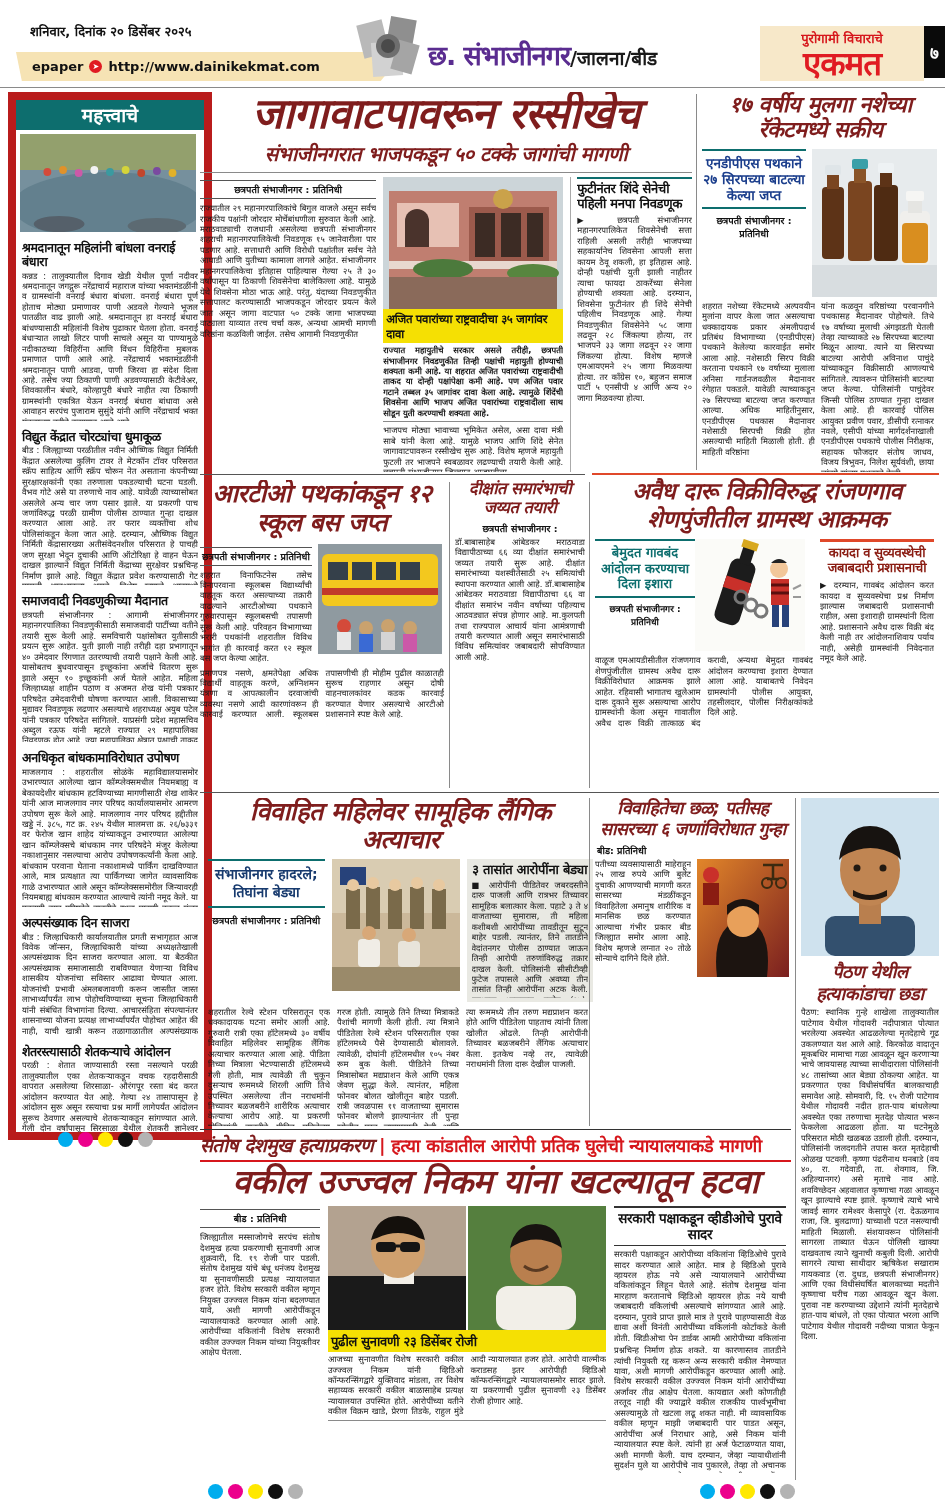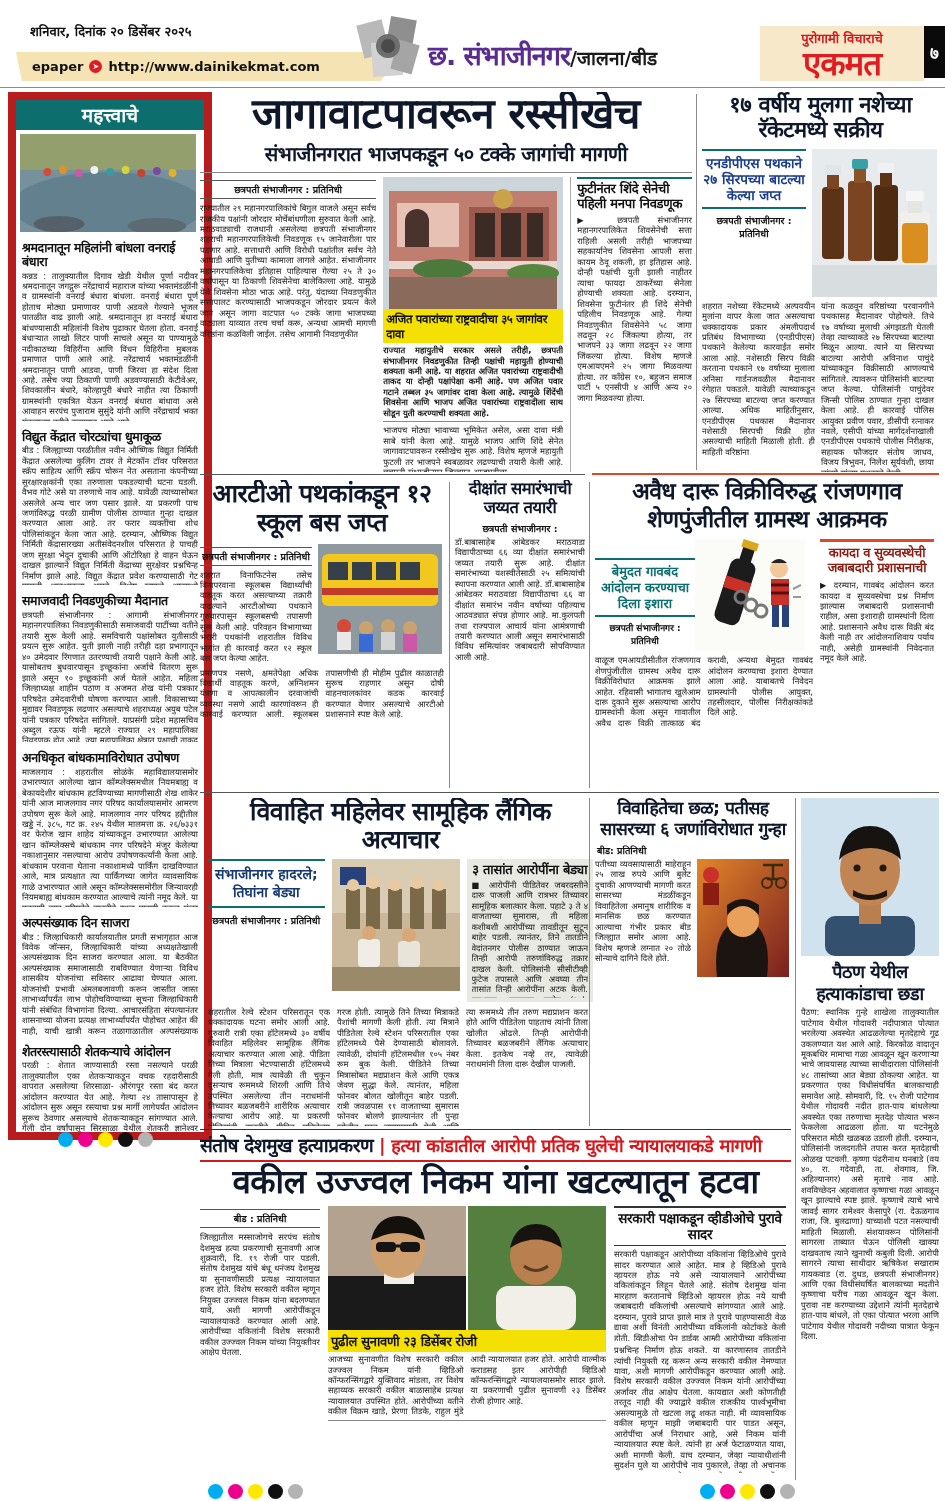--- a/index.html
+++ b/index.html
@@ -1,19 +1,19 @@
 <!DOCTYPE html>
 <html><head>
 <meta charset="utf-8">
 <style>
   html,body{margin:0;padding:0;background:#e9e9e9;}
   .page{position:relative;width:945px;height:1501px;background:#fff;margin:0 auto;
         font-family:"DejaVu Sans","Liberation Sans",sans-serif;color:#111;overflow:hidden;}
   .abs{position:absolute;}
-  .hl{font-weight:bold;color:#0f172a;letter-spacing:-0.5px;}
+  .hl{font-weight:bold;color:#7f1d1d;letter-spacing:-0.5px;font-style:italic;}
   .ctr{text-align:center;}
   .bt{font-size:8.3px;line-height:1.26;text-align:justify;color:#1a1a1a;}
   .byline{font-weight:bold;font-size:9.5px;text-align:center;border-top:1px solid #555;
           border-bottom:1px solid #555;padding:2px 0;margin:3px 0 4px 0;}
   .rule{background:#8a8a8a;}
   .clip{overflow:hidden;}
   
   .date{font-size:13px;font-weight:bold;}
   .epaper{background:#f6e3b4;clip-path:polygon(0 0,100% 0,94% 100%,1.5% 100%);
           display:flex;align-items:center;gap:6px;padding-left:16px;font-size:13px;font-weight:bold;}
@@ -241,21 +241,21 @@
     <div class="hl ctr" style="font-size:16.5px;line-height:1.15;">दीक्षांत समारंभाची जय्यत तयारी</div>
     <div class="ctr" style="font-weight:bold;font-size:9.5px;margin:4px 0 2px 0;">छत्रपती संभाजीनगर :</div>
     <div class="bt clip" style="max-height:240px;">डॉ.बाबासाहेब आंबेडकर मराठवाडा विद्यापीठाच्या ६६ व्या दीक्षांत समारंभाची जय्यत तयारी सुरू आहे. दीक्षांत समारंभाच्या यशस्वीतेसाठी २५ समित्यांची स्थापना करण्यात आली आहे. डॉ.बाबासाहेब आंबेडकर मराठवाडा विद्यापीठाचा ६६ वा दीक्षांत समारंभ नवीन वर्षाच्या पहिल्याच आठवड्यात संपन्न होणार आहे. मा.कुलपती तथा राज्यपाल आचार्य यांना आमंत्रणाची तयारी करण्यात आली असून समारंभासाठी विविध समित्यांवर जबाबदारी सोपविण्यात आली आहे.</div>
   </div>
 
   <div class="abs rule" style="left:589px;top:482px;width:1px;height:306px;"></div>
   <div class="abs clip" style="left:595px;top:478px;width:344px;height:310px;">
     <div class="hl ctr" style="font-size:23px;line-height:1.2;">अवैध दारू विक्रीविरुद्ध रांजणगाव शेणपुंजीतील ग्रामस्थ आक्रमक</div>
     <div style="display:flex;gap:7px;margin-top:6px;">
       <div style="width:218px;">
-        <div style="display:flex;gap:0;align-items:flex-end;">
+        <div style="display:flex;gap:0;">
           <div style="width:100px;">
             <div class="tealline"></div>
             <div class="ctr" style="color:#0d6e6e;font-weight:bold;font-size:13px;line-height:1.2;padding:4px 0;">बेमुदत गावबंद आंदोलन करण्याचा दिला इशारा</div>
             <div class="tealline"></div>
             <div class="ctr" style="font-weight:bold;font-size:9px;padding:4px 0;">छत्रपती संभाजीनगर : प्रतिनिधी</div>
           </div>
           <div>
             <svg viewBox="0 0 110 112" width="110" height="112">
               <rect width="110" height="112" fill="#fbfbf8"></rect>
               <g transform="rotate(18 40 56)">

